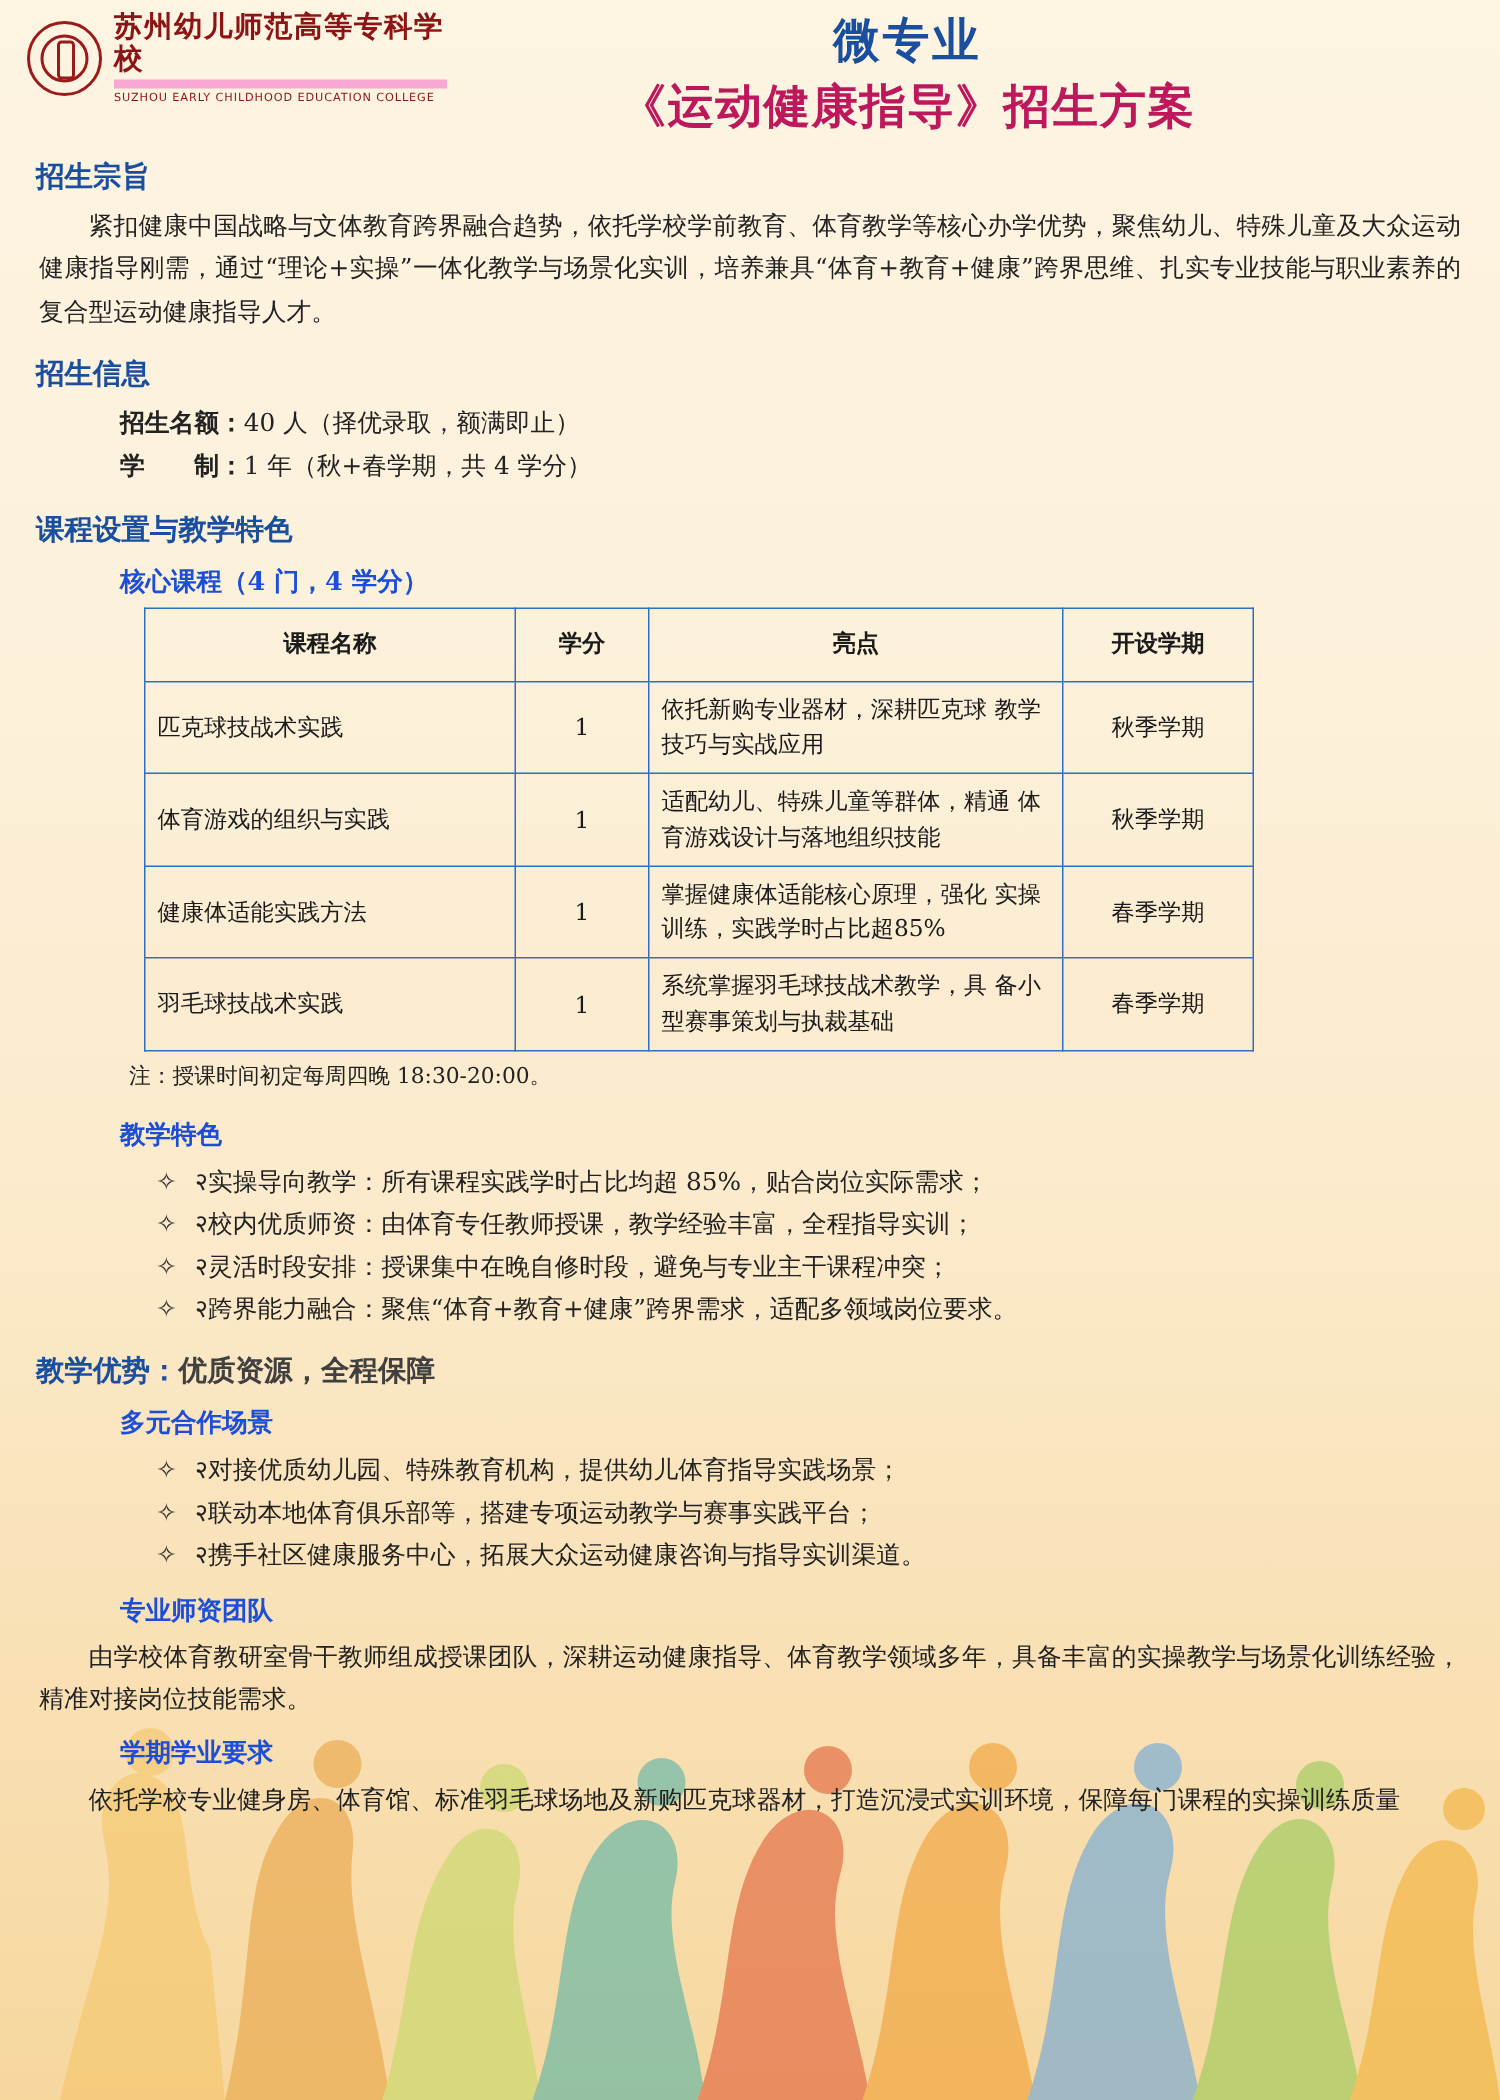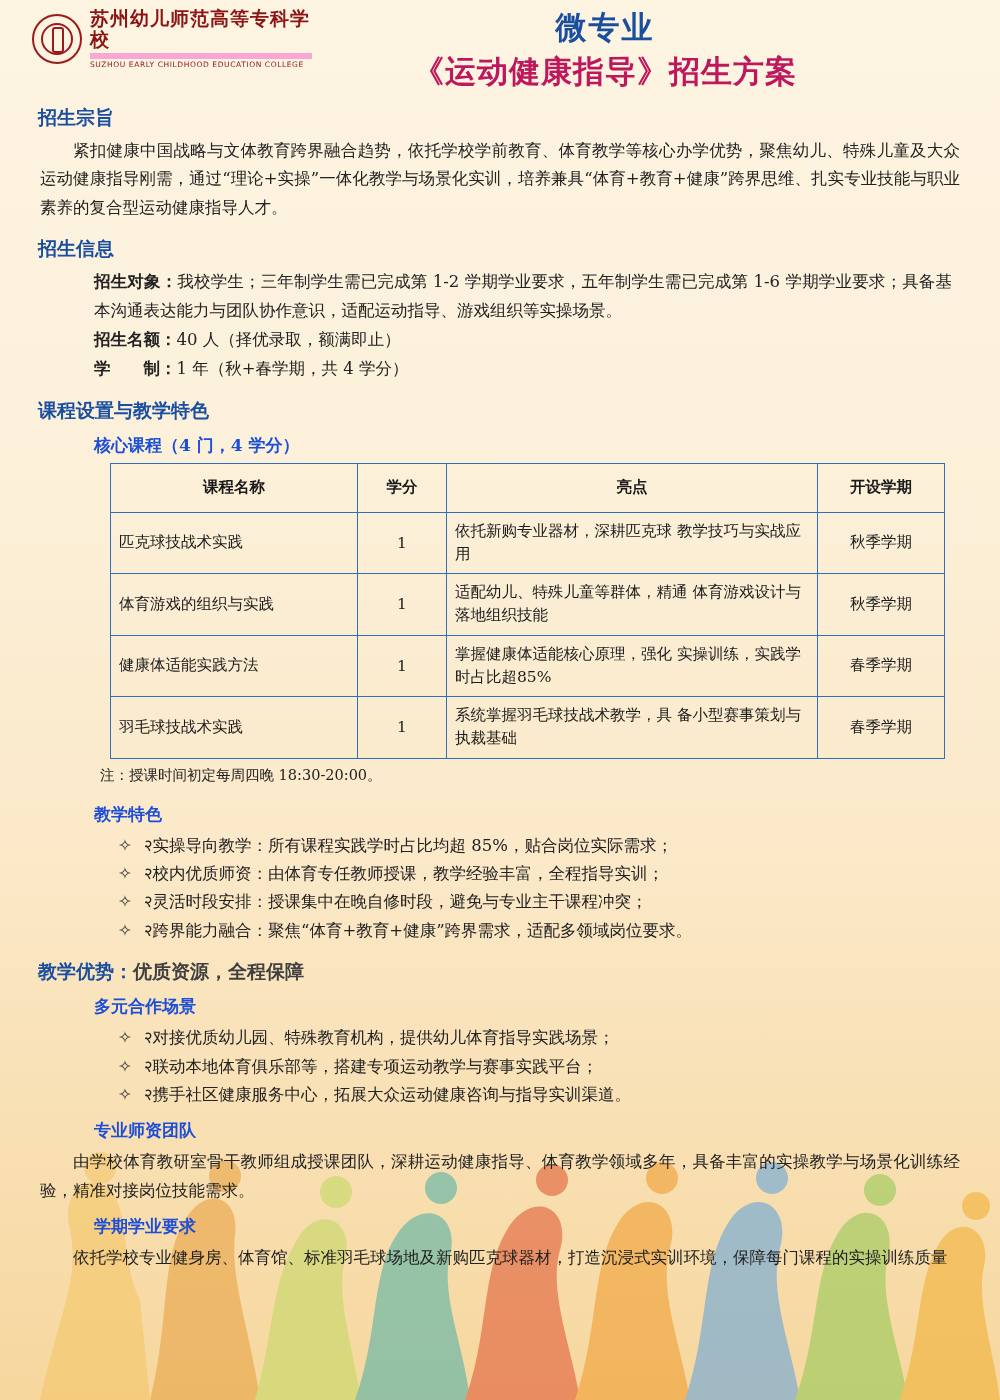--- a/index.html
+++ b/index.html
@@ -5,21 +5,21 @@
   html,body{margin:0;padding:0;}
   body{
     width:1000px;height:1400px;
     font-family:"DejaVu Sans","Liberation Sans",sans-serif;
     background:linear-gradient(180deg,#fdf4e2 0%,#fcf0d9 35%,#fbe9c9 60%,#f9e0b4 80%,#f6d79e 100%);
     position:relative;overflow:hidden;color:#222;
   }
   
   .deco{position:absolute;left:0;right:0;bottom:0;height:420px;pointer-events:none;opacity:.85;}
   .deco svg{display:block;width:100%;height:100%;}
-  .page{position:relative;z-index:2;padding:0 22px;box-sizing:border-box;}
+  .page{position:relative;z-index:2;padding:0 8px;box-sizing:border-box;}
 
   
   .header{display:flex;align-items:flex-start;padding-top:8px;}
   .logo{width:290px;flex:0 0 290px;display:flex;align-items:center;gap:8px;padding-left:10px;box-sizing:border-box;}
   .seal{width:46px;height:46px;border-radius:50%;border:2px solid #9b1b1b;position:relative;flex:0 0 46px;}
   .seal:before{content:"";position:absolute;left:7px;top:7px;right:7px;bottom:7px;border:2px solid #9b1b1b;border-radius:50%;}
   .seal:after{content:"";position:absolute;left:18px;top:11px;width:8px;height:22px;border:2px solid #9b1b1b;border-radius:3px;}
   .logo-txt{line-height:1.1;}
   .logo-cn{font-family:"DejaVu Serif","Liberation Serif",serif;font-size:19px;color:#8d1414;font-weight:bold;letter-spacing:1px;}
   .logo-en{font-size:7.5px;color:#8d1414;letter-spacing:.6px;margin-top:3px;border-top:6px solid #f9a8d4;padding-top:2px;}
@@ -27,21 +27,21 @@
   .t1{font-family:"DejaVu Serif","Liberation Serif",serif;font-size:31px;font-weight:bold;color:#1a4fa0;letter-spacing:2px;line-height:1.25;}
   .t2{font-family:"DejaVu Serif","Liberation Serif",serif;font-size:31px;font-weight:bold;color:#be185d;letter-spacing:1px;line-height:1.3;margin-top:4px;}
 
   h2.sec{font-family:"DejaVu Serif","Liberation Serif",serif;color:#1a4fa0;font-size:19px;font-weight:bold;margin:14px 0 6px 16px;}
   h2.sec .orange{color:#404040;}
   h3.sub{font-family:"DejaVu Serif","Liberation Serif",serif;font-size:17px;font-weight:bold;margin:10px 0 6px 72px;color:#1d4ed8;}
   p.para{font-family:"DejaVu Serif","Liberation Serif",serif;font-size:16.5px;line-height:1.72;margin:0 18px 0 18px;text-align:justify;text-indent:2em;}
   .indent-block{margin-left:72px;margin-right:26px;font-family:"DejaVu Serif","Liberation Serif",serif;font-size:16.5px;line-height:1.75;text-align:justify;}
   .indent-block .lbl{font-weight:bold;}
 
-  table.courses{border-collapse:collapse;margin:6px 0 0 88px;width:835px;font-family:"DejaVu Serif","Liberation Serif",serif;}
+  table.courses{border-collapse:collapse;margin:6px 0 0 88px;width:740px;font-family:"DejaVu Serif","Liberation Serif",serif;}
   table.courses th,table.courses td{border:1px solid #2f6fbf;padding:7px 8px;font-size:15.5px;color:#1b1b1b;}
   table.courses th{text-align:center;font-weight:bold;height:34px;}
   td.c-name{width:230px;padding-left:18px;}
   td.c-credit{width:72px;text-align:center;}
   td.c-high{line-height:1.5;}
   td.c-term{width:110px;text-align:center;}
   .note{font-family:"DejaVu Serif","Liberation Serif",serif;font-size:14.5px;margin:7px 0 0 78px;}
 
   ul.diam{list-style:none;margin:2px 0 0 96px;padding:0;font-family:"DejaVu Serif","Liberation Serif",serif;font-size:16.5px;line-height:1.72;}
   ul.diam li{position:relative;padding-left:26px;}
@@ -90,23 +90,20 @@
     <div class="titlewrap">
       <div class="t1">微专业</div>
       <div class="t2">《运动健康指导》招生方案</div>
     </div>
   </div>
 
   <h2 class="sec">招生宗旨</h2>
   <p class="para">紧扣健康中国战略与文体教育跨界融合趋势，依托学校学前教育、体育教学等核心办学优势，聚焦幼儿、特殊儿童及大众运动健康指导刚需，通过“理论+实操”一体化教学与场景化实训，培养兼具“体育+教育+健康”跨界思维、扎实专业技能与职业素养的复合型运动健康指导人才。</p>
 
   <h2 class="sec">招生信息</h2>
-  <div class="indent-block">
-    <span class="lbl">招生对象：</span><span>我校学生；三年制学生需已完成第 1-2 学期学业要求，五年制学生需已完成第 1-6 学期学业要求；具备基本沟通表达能力与团队协作意识，适配运动指导、游戏组织等实操场景。</span>
-  </div>
   <div class="indent-block">
     <span class="lbl">招生名额：</span><span>40 人（择优录取，额满即止）</span>
   </div>
   <div class="indent-block">
     <span class="lbl">学　　制：</span><span>1 年（秋+春学期，共 4 学分）</span>
   </div>
 
   <h2 class="sec">课程设置与教学特色</h2>
   <h3 class="sub">核心课程（4 门，4 学分）</h3>
 

